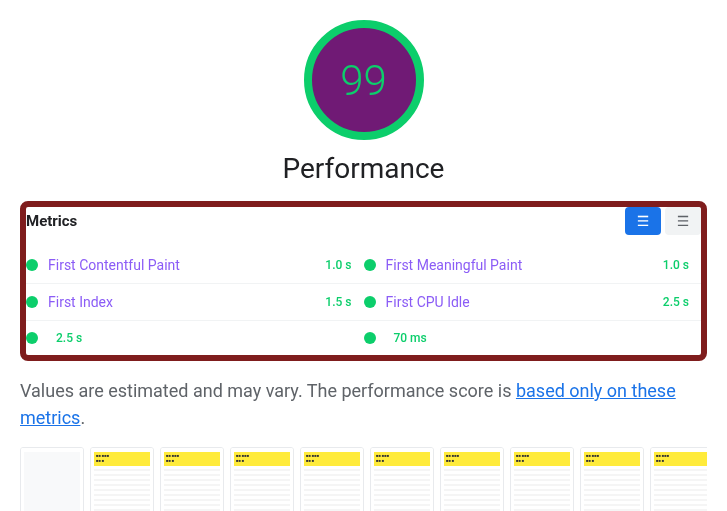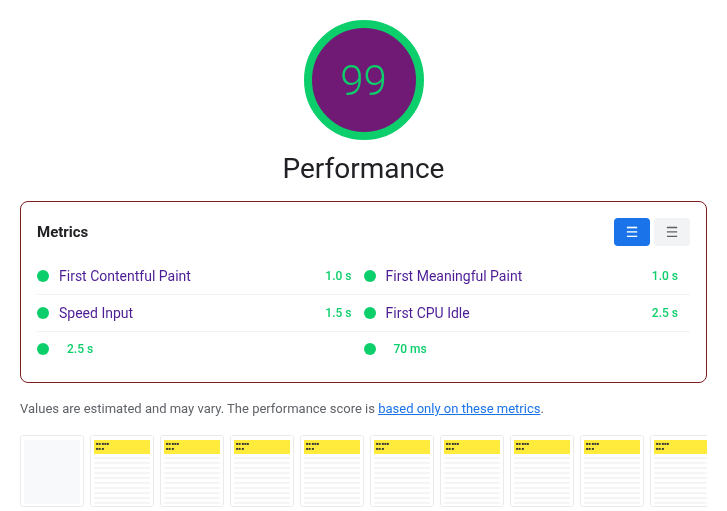--- a/index.html
+++ b/index.html
@@ -36,23 +36,22 @@
       color: #0cce6b;
     }
     .score-label {
       font-size: 28px;
       font-weight: 400;
       color: #202124;
     }
 
     
     .metrics-section {
-      border: 1px solid #7f1d1d;
+      border: 6px solid #7f1d1d;
       border-radius: 8px;
-      padding: 16px;
       margin-bottom: 16px;
     }
     .metrics-header {
       display: flex;
       justify-content: space-between;
       align-items: center;
       margin-bottom: 12px;
     }
     .metrics-title {
       font-size: 15px;
@@ -103,33 +102,33 @@
     .metric-dot {
       width: 12px;
       height: 12px;
       border-radius: 50%;
       background: #0cce6b;
       margin-right: 10px;
       flex-shrink: 0;
     }
     .metric-name {
       font-size: 14px;
-      color: #4c1d95;
+      color: #8b5cf6;
       flex: 1;
     }
     .metric-value {
       font-size: 12px;
       color: #0cce6b;
       font-weight: 500;
       margin-left: 8px;
     }
 
     
     .note-text {
-      font-size: 13px;
+      font-size: 18px;
       color: #5f6368;
       margin-bottom: 16px;
       line-height: 1.5;
     }
     .note-link {
       color: #1a73e8;
       text-decoration: underline;
     }
 
     
@@ -222,21 +221,21 @@
     </div>
 
     <div class="metric-row">
       <div class="metric-dot"></div>
       <span class="metric-name">First Meaningful Paint</span>
       <span class="metric-value">1.0 s</span>
     </div>
 
     <div class="metric-row">
       <div class="metric-dot"></div>
-      <span class="metric-name">Speed Input</span>
+      <span class="metric-name">First Index</span>
       <span class="metric-value">1.5 s</span>
     </div>
     <div class="metric-row">
       <div class="metric-dot"></div>
       <span class="metric-name">First CPU Idle</span>
       <span class="metric-value">2.5 s</span>
     </div>
 
     <div class="metric-row">
       <div class="metric-dot"></div>

